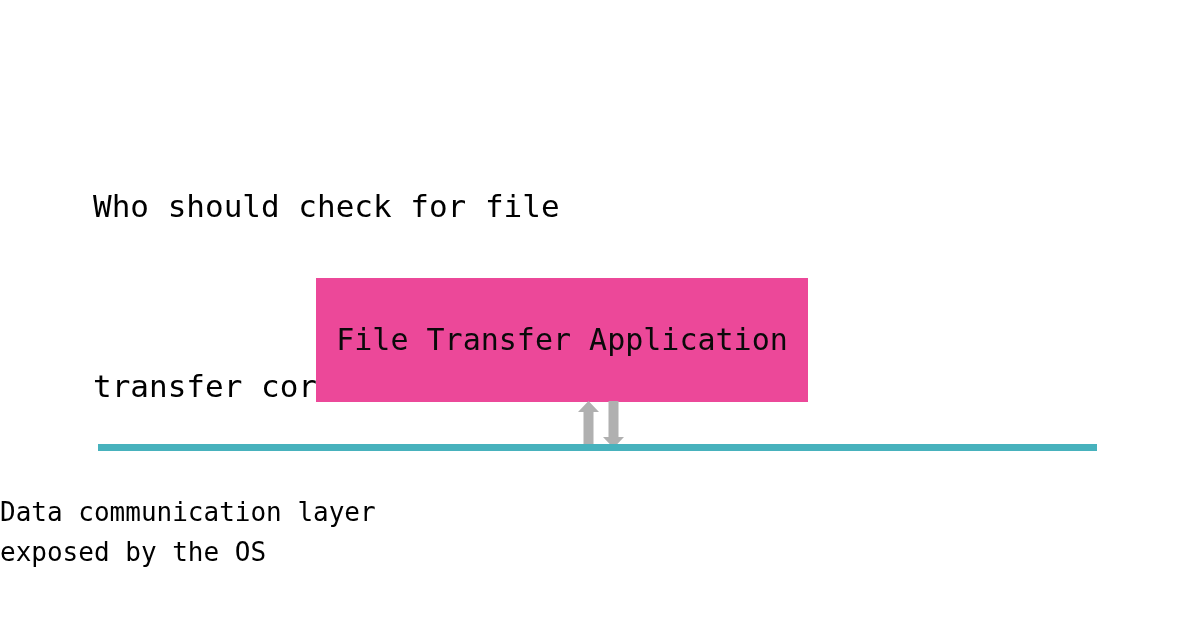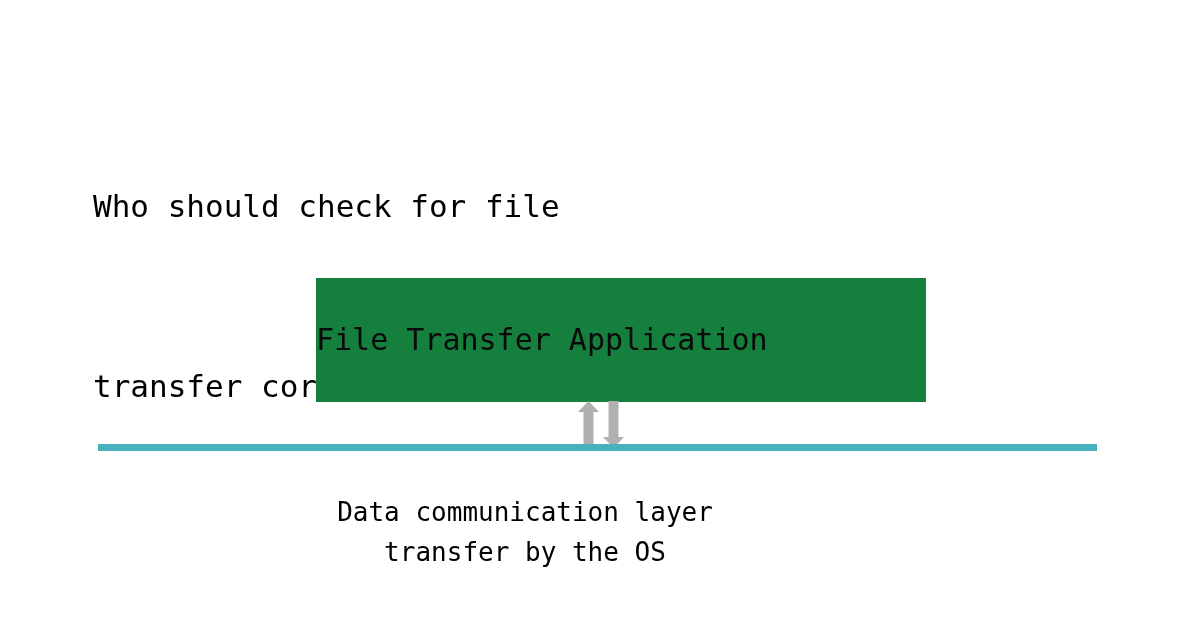--- a/index.html
+++ b/index.html
@@ -34,26 +34,26 @@
   }
   .title-line {
     display: block;
   }
 
   
   .app-box {
     position: absolute;
     left: 316px;
     top: 278px;
-    width: 610px;
+    width: 492px;
     height: 124px;
-    background: #15803d;
+    background: #ec4899;
     display: flex;
     align-items: center;
-    justify-content: flex-start;
+    justify-content: center;
   }
   .app-box-label {
     font-family: "DejaVu Sans Mono", "Liberation Mono", monospace;
     font-size: 30px;
     line-height: 34px;
     color: #0a0a0a;
     letter-spacing: 0px;
     white-space: nowrap;
   }
 
@@ -78,21 +78,20 @@
     height: 7px;
     background: #47b2bd;
   }
 
   
   .caption {
     position: absolute;
     left: 0px;
     top: 492px;
     width: 1050px;
-    text-align: center;
     font-family: "DejaVu Sans Mono", "Liberation Mono", monospace;
     font-size: 26px;
     line-height: 40px;
     color: #000000;
     letter-spacing: 0px;
   }
   .caption-line {
     display: block;
   }
 </style>
@@ -116,16 +115,16 @@
       <polygon fill="#b0b0b0" points="11.5,0 22,11 16.5,11 16.5,47 6.5,47 6.5,11 1,11"></polygon>
 
       <polygon fill="#b0b0b0" points="31.5,0 41.5,0 41.5,36 47,36 36.5,47 26,36 31.5,36"></polygon>
     </svg>
   </div>
 
   <div class="divider-line"></div>
 
   <div class="caption">
     <span class="caption-line">Data communication layer</span>
-    <span class="caption-line">transfer by the OS</span>
+    <span class="caption-line">exposed by the OS</span>
   </div>
 
 </div>
 
 </body></html>

